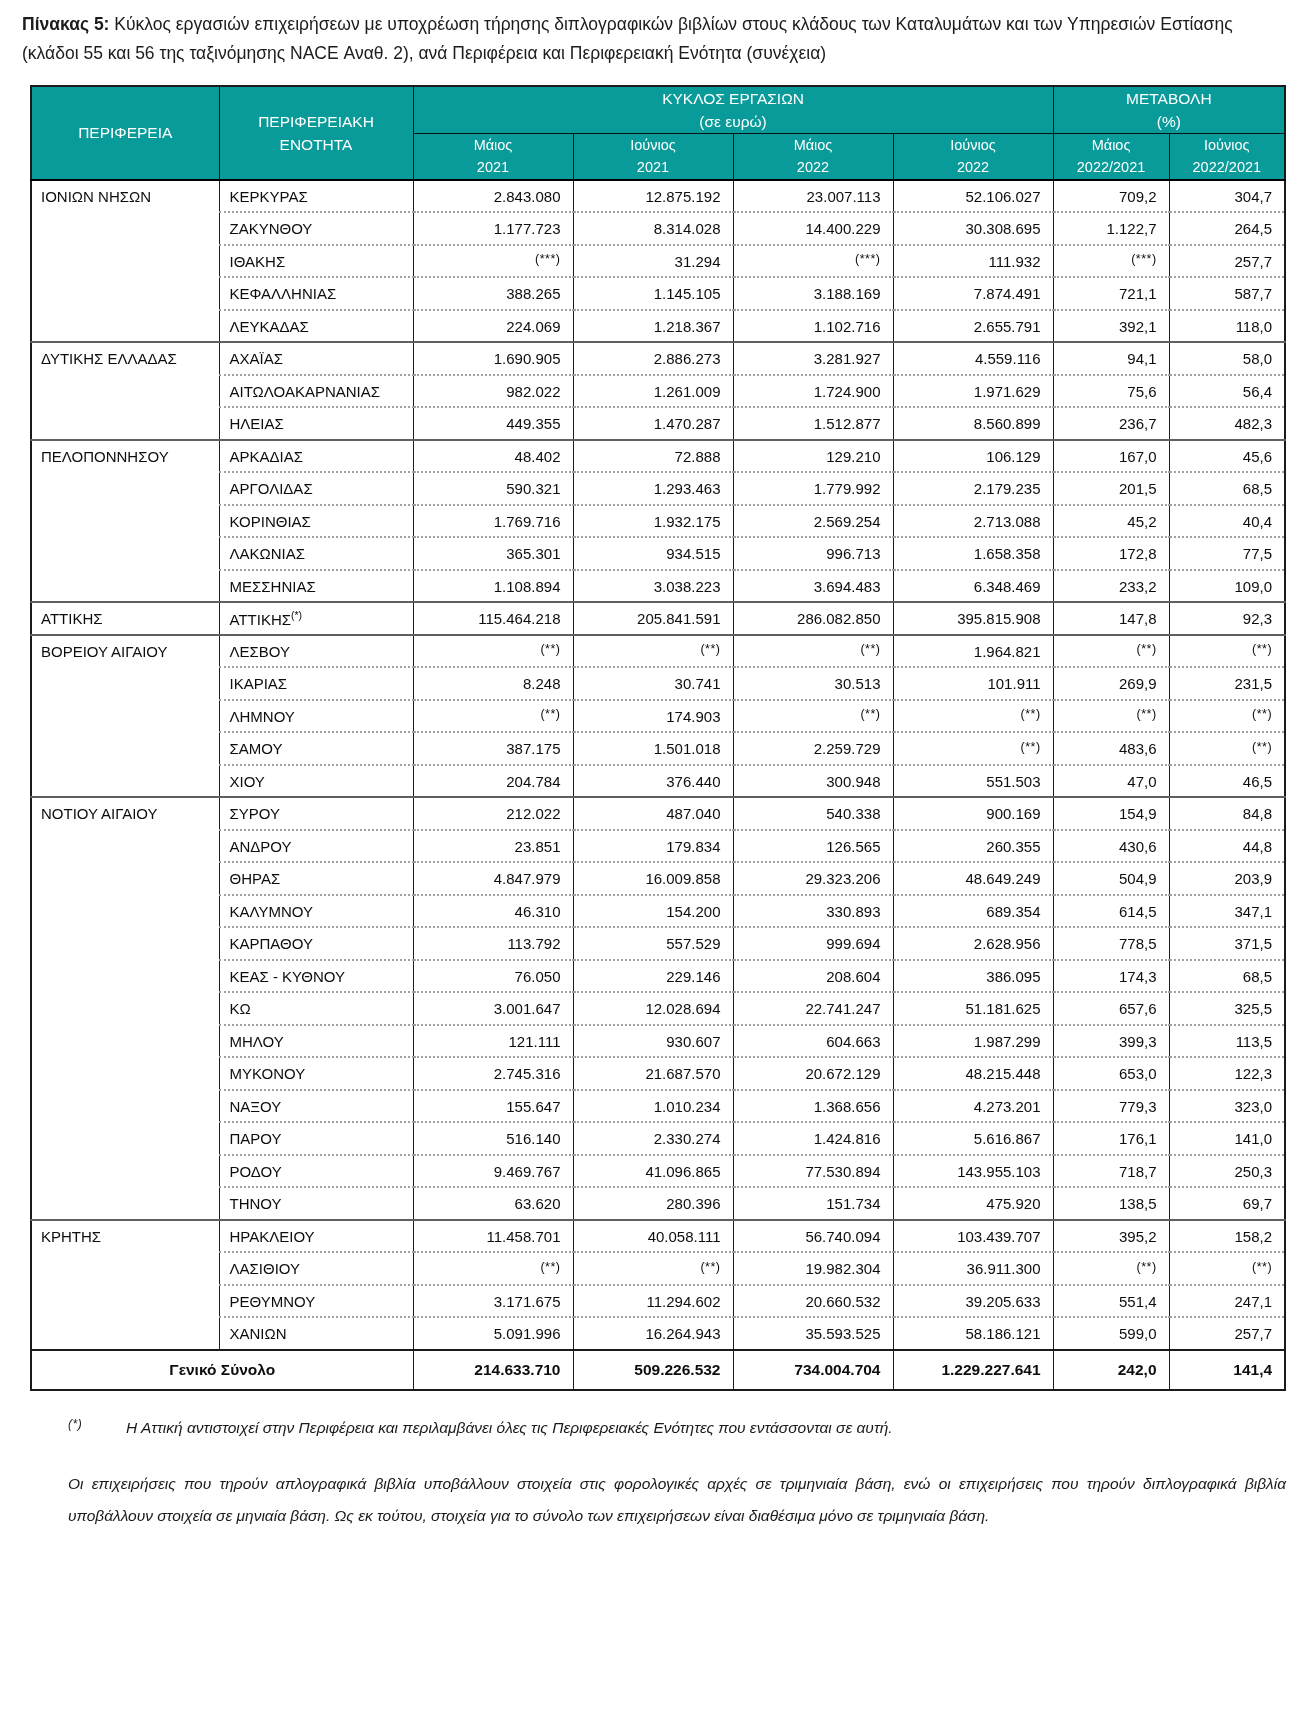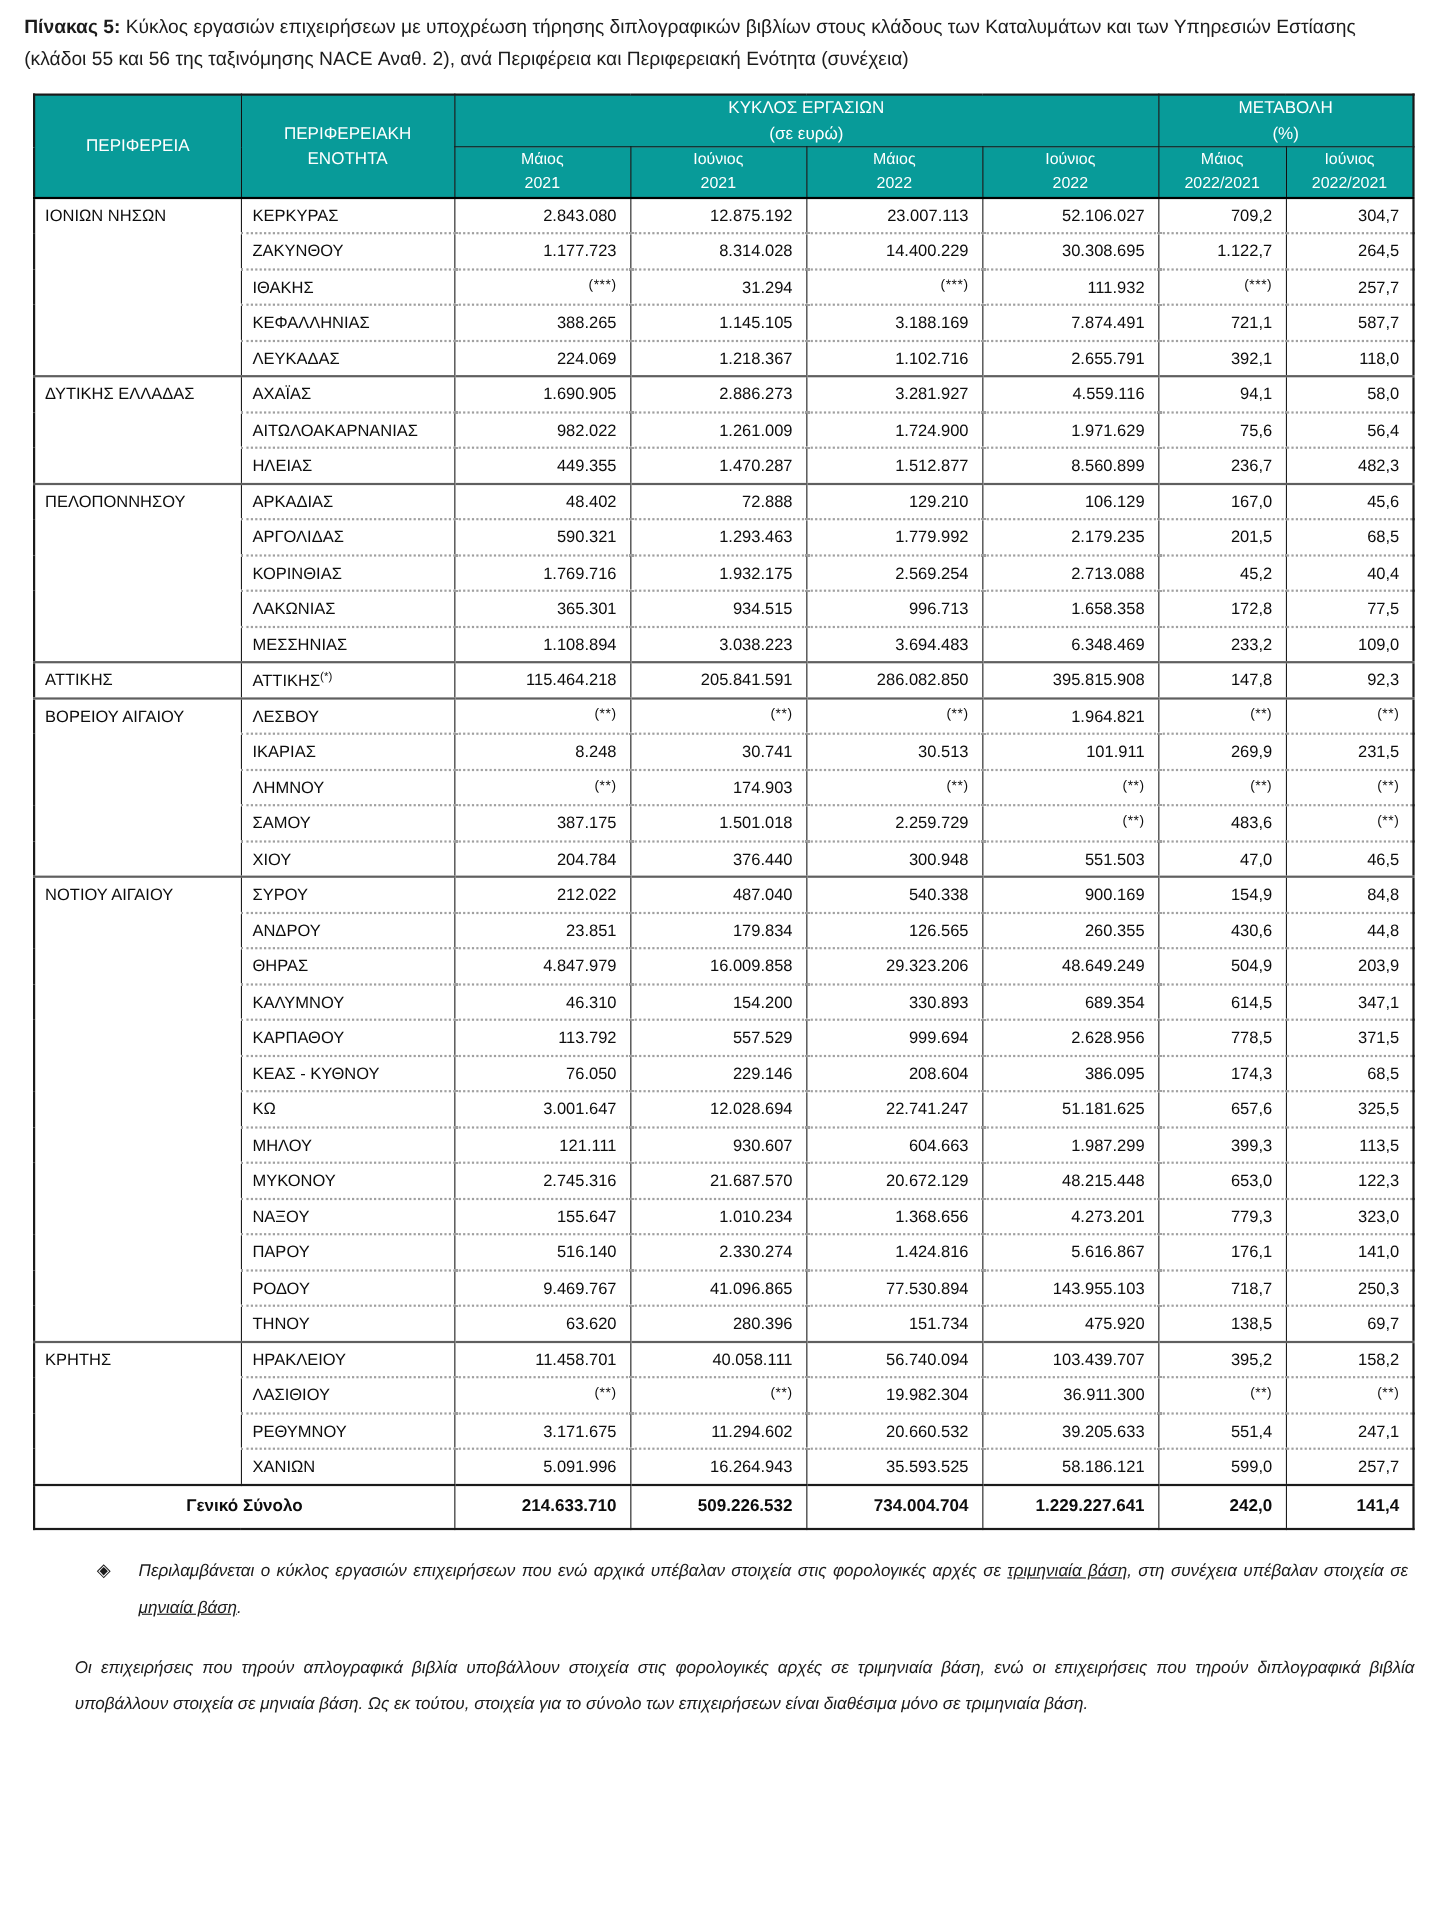--- a/index.html
+++ b/index.html
@@ -463,20 +463,20 @@
         <td class="value-cell">509.226.532</td>
         <td class="value-cell">734.004.704</td>
         <td class="value-cell">1.229.227.641</td>
         <td class="value-cell">242,0</td>
         <td class="value-cell">141,4</td>
       </tr>
     </tfoot>
   </table>
 
   <div class="footnotes">
-      <div class="footnote hang"><span class="fn-marker diamond">◈</span><span>Περιλαμβάνεται ο κύκλος εργασιών επιχειρήσεων που ενώ αρχικά υπέβαλαν στοιχεία στις φορολογικές αρχές σε </span><span class="fn-underline">τριμηνιαία βάση</span><span>, στη συνέχεια υπέβαλαν στοιχεία σε </span><span class="fn-underline">μηνιαία βάση</span><span>.</span></div>
+      <div class="footnote"><span class="fn-marker sup-style">(*)</span><span>Η Αττική αντιστοιχεί στην Περιφέρεια και περιλαμβάνει όλες τις Περιφερειακές Ενότητες που εντάσσονται σε αυτή.</span></div>
     </div>
 
   <div class="note">
     <div class="note-body">Οι επιχειρήσεις που τηρούν απλογραφικά βιβλία υποβάλλουν στοιχεία στις φορολογικές αρχές σε τριμηνιαία βάση, ενώ οι επιχειρήσεις που τηρούν διπλογραφικά βιβλία υποβάλλουν στοιχεία σε μηνιαία βάση. Ως εκ τούτου, στοιχεία για το σύνολο των επιχειρήσεων είναι διαθέσιμα μόνο σε τριμηνιαία βάση.</div>
   </div>
 
 </div>
 
 </body></html>

